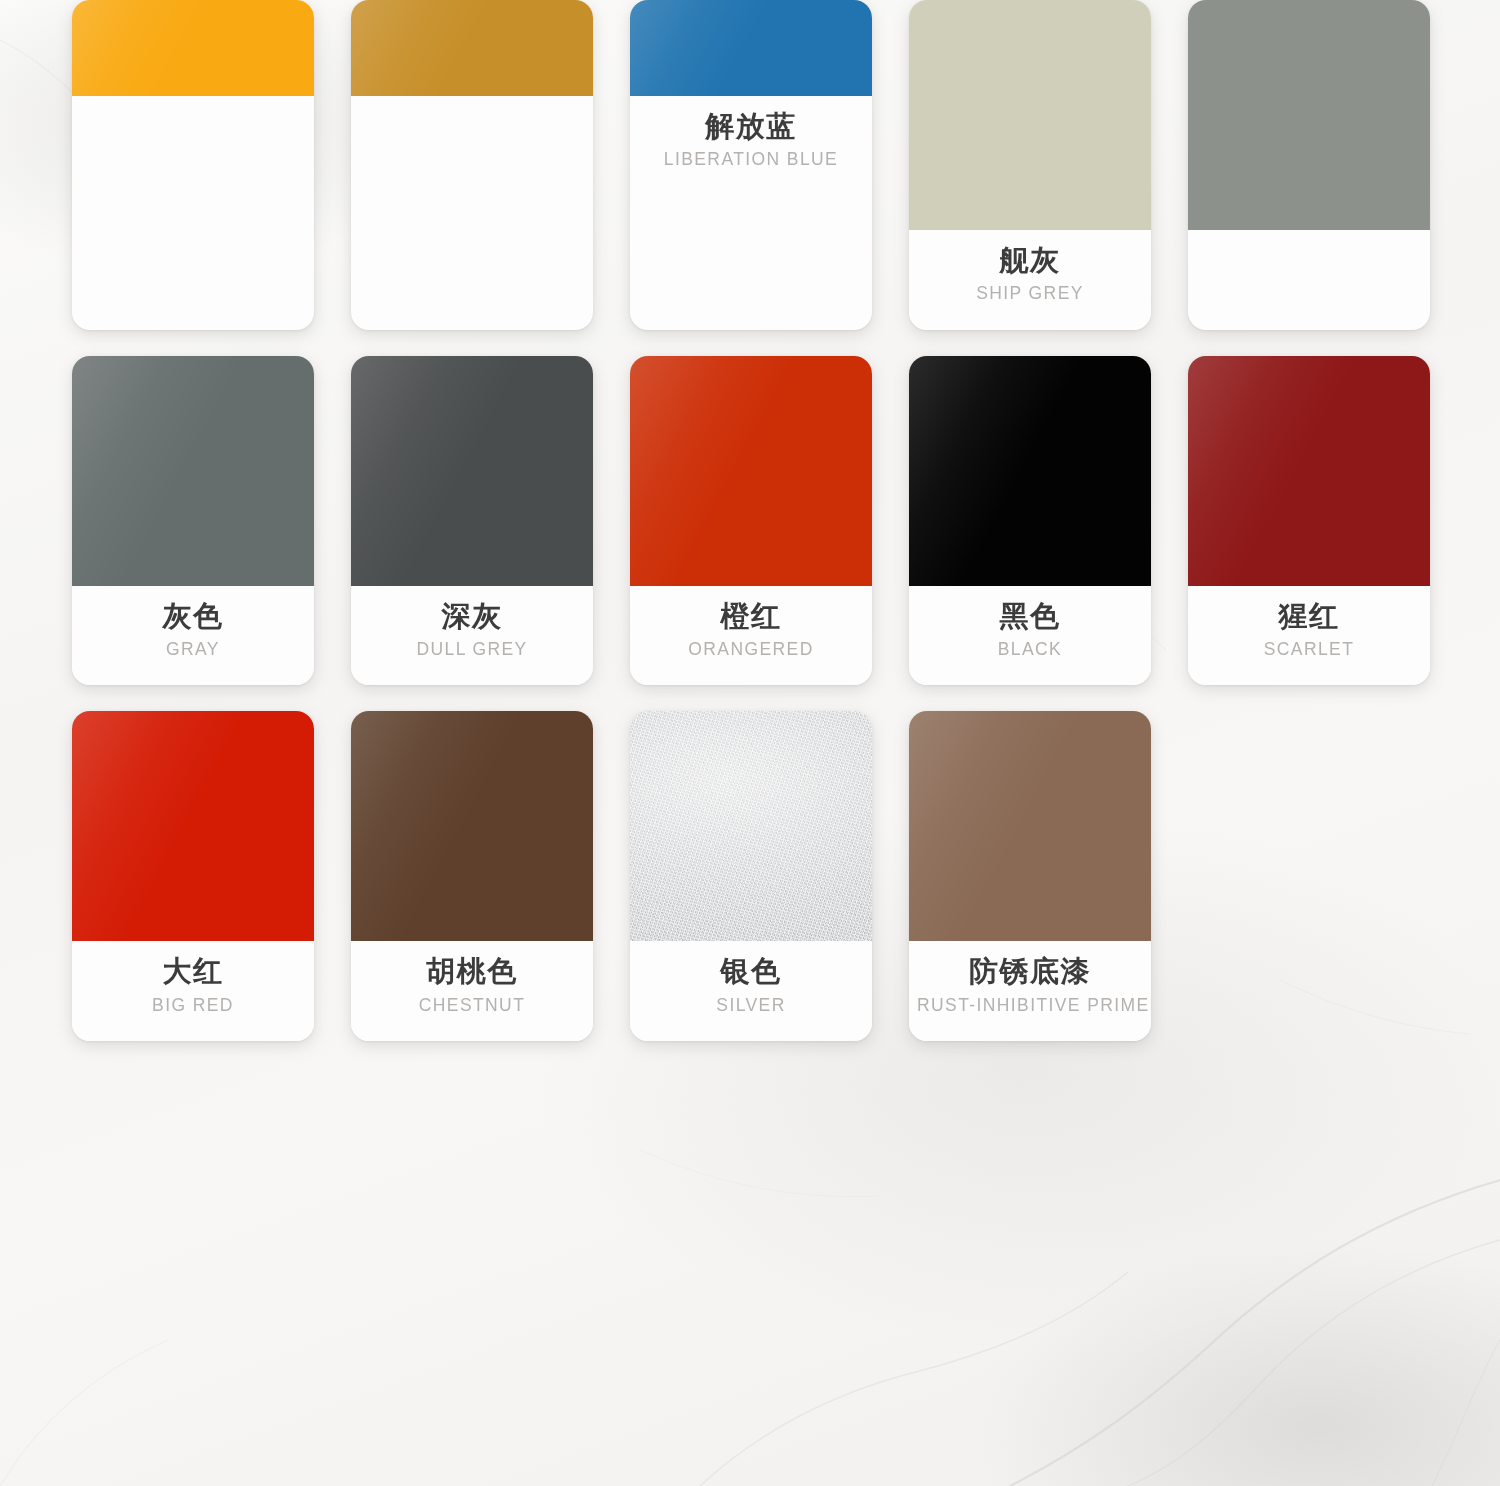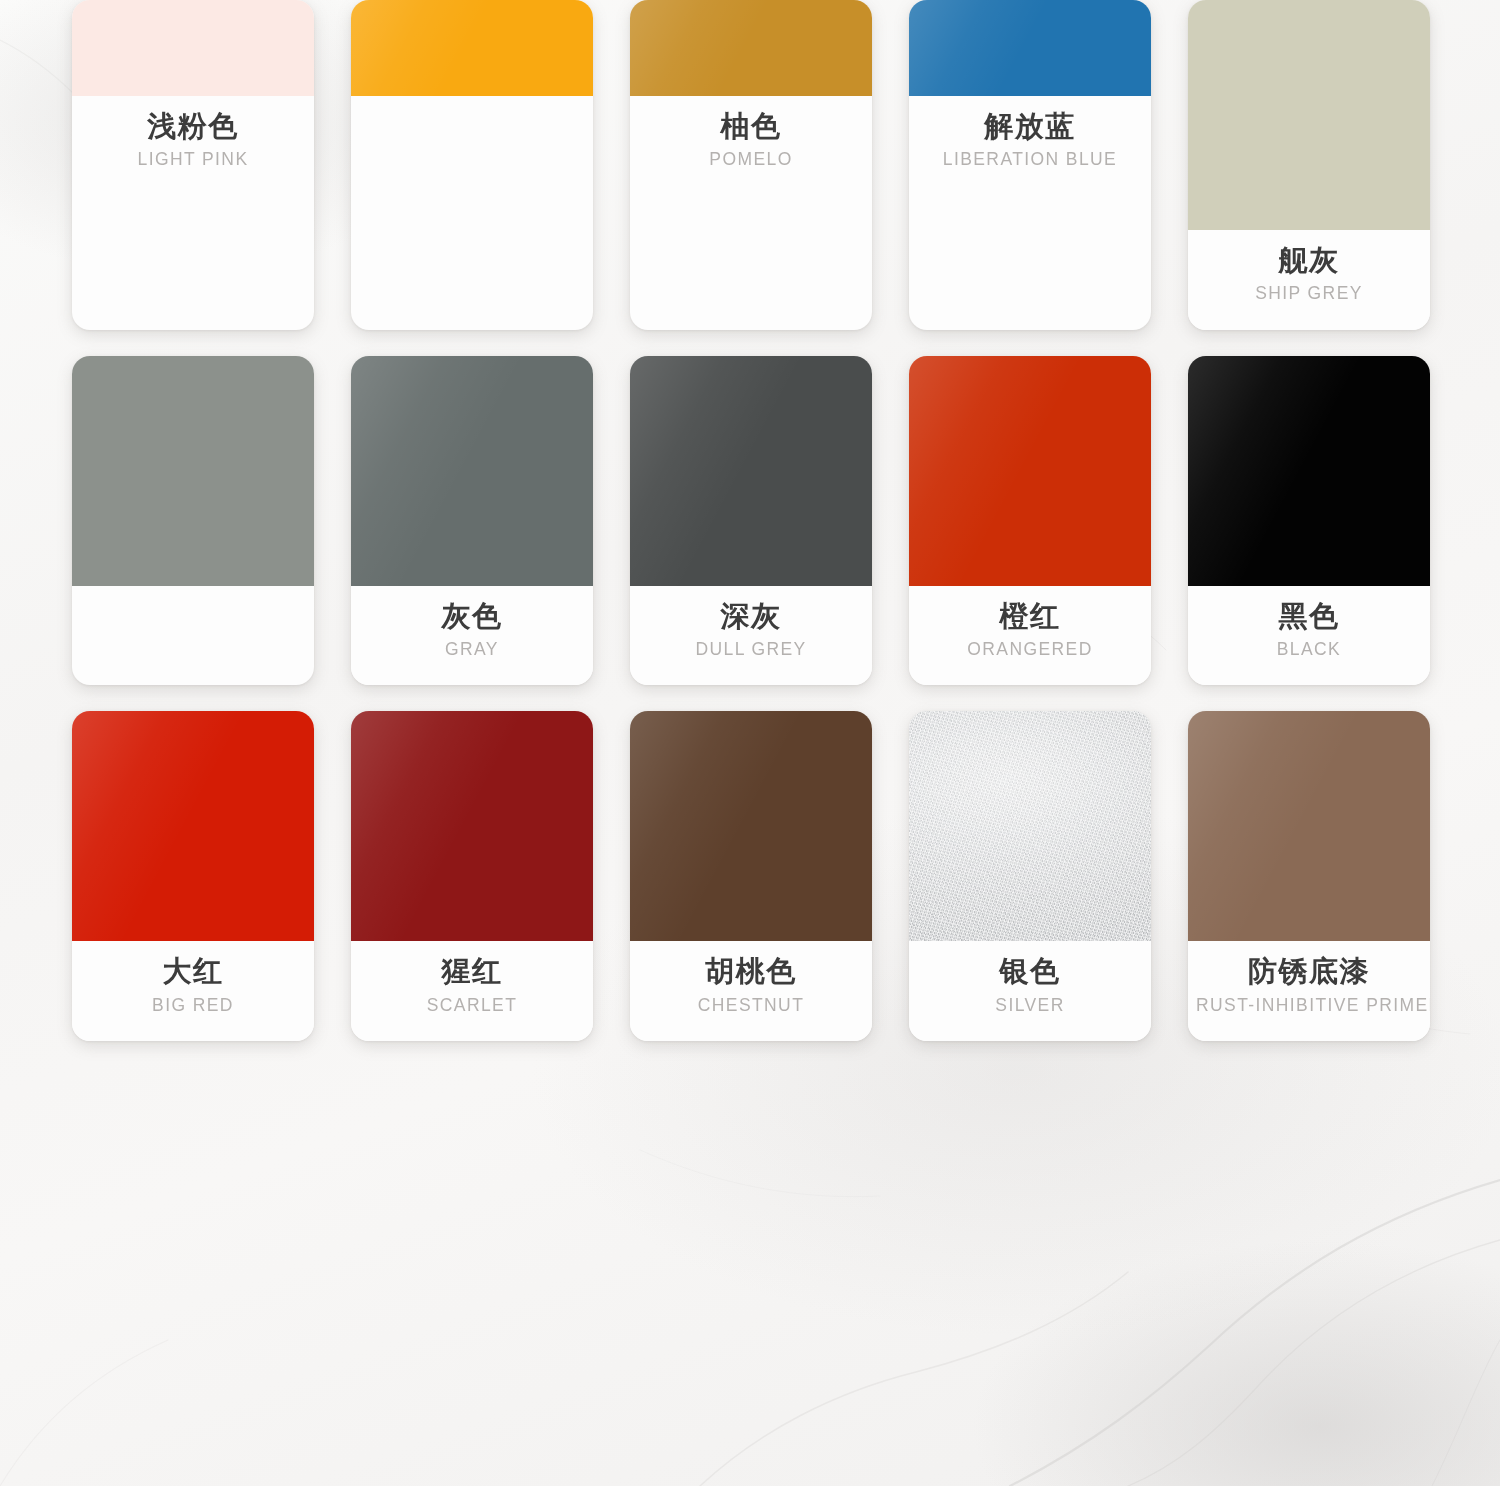--- a/index.html
+++ b/index.html
@@ -115,35 +115,24 @@
       <path d="M0 40 C60 70, 104 120, 140 180" stroke-width="1.2" opacity="0.35"></path>
       <path d="M0 1486 C40 1420, 96 1372, 168 1340" stroke-width="1.1" opacity="0.3"></path>
       <path d="M1280 980 C1340 1010, 1404 1028, 1470 1034" stroke-width="1.0" opacity="0.3"></path>
       <path d="M640 1150 C720 1186, 800 1200, 880 1196" stroke-width="0.9" opacity="0.25"></path>
     </g>
   </svg>
 </div>
 
 <div id="swatch-grid">
     <div class="swatch-card row-0">
-      <div class="swatch-color" title="#fce9e4" style="background-color: rgb(252, 233, 228);"></div>
-      <div class="swatch-labels">
-        <div class="swatch-cn">浅粉色</div>
-        <div class="swatch-en">LIGHT PINK</div>
-      </div>
-    </div>
-    <div class="swatch-card row-0">
       <div class="swatch-color gloss" title="#f9a911" style="background-color: rgb(249, 169, 17);"></div>
     </div>
     <div class="swatch-card row-0">
       <div class="swatch-color gloss" title="#c78f29" style="background-color: rgb(199, 143, 41);"></div>
-      <div class="swatch-labels">
-        <div class="swatch-cn">柚色</div>
-        <div class="swatch-en">POMELO</div>
-      </div>
     </div>
     <div class="swatch-card row-0">
       <div class="swatch-color gloss" title="#2174b0" style="background-color: rgb(33, 116, 176);"></div>
       <div class="swatch-labels">
         <div class="swatch-cn">解放蓝</div>
         <div class="swatch-en">LIBERATION BLUE</div>
       </div>
     </div>
     <div class="swatch-card row-1">
       <div class="swatch-color" title="#d0cfba" style="background-color: rgb(208, 207, 186);"></div>
@@ -177,34 +166,34 @@
       </div>
     </div>
     <div class="swatch-card row-1">
       <div class="swatch-color gloss" title="#030303" style="background-color: rgb(3, 3, 3);"></div>
       <div class="swatch-labels">
         <div class="swatch-cn">黑色</div>
         <div class="swatch-en">BLACK</div>
       </div>
     </div>
     <div class="swatch-card row-2">
+      <div class="swatch-color gloss" title="#8e1717" style="background-color: rgb(142, 23, 23);"></div>
+      <div class="swatch-labels">
+        <div class="swatch-cn">猩红</div>
+        <div class="swatch-en">SCARLET</div>
+      </div>
+    </div>
+    <div class="swatch-card row-2">
       <div class="swatch-color gloss" title="#d41c05" style="background-color: rgb(212, 28, 5);"></div>
       <div class="swatch-labels">
         <div class="swatch-cn">大红</div>
         <div class="swatch-en">BIG RED</div>
       </div>
     </div>
     <div class="swatch-card row-2">
-      <div class="swatch-color gloss" title="#8e1717" style="background-color: rgb(142, 23, 23);"></div>
-      <div class="swatch-labels">
-        <div class="swatch-cn">猩红</div>
-        <div class="swatch-en">SCARLET</div>
-      </div>
-    </div>
-    <div class="swatch-card row-2">
       <div class="swatch-color gloss" title="#5e402c" style="background-color: rgb(94, 64, 44);"></div>
       <div class="swatch-labels">
         <div class="swatch-cn">胡桃色</div>
         <div class="swatch-en">CHESTNUT</div>
       </div>
     </div>
     <div class="swatch-card row-3">
       <div class="swatch-color tex-metallic" title="#c3c5c7" style="background-color: rgb(195, 197, 199);"></div>
       <div class="swatch-labels">
         <div class="swatch-cn">银色</div>

